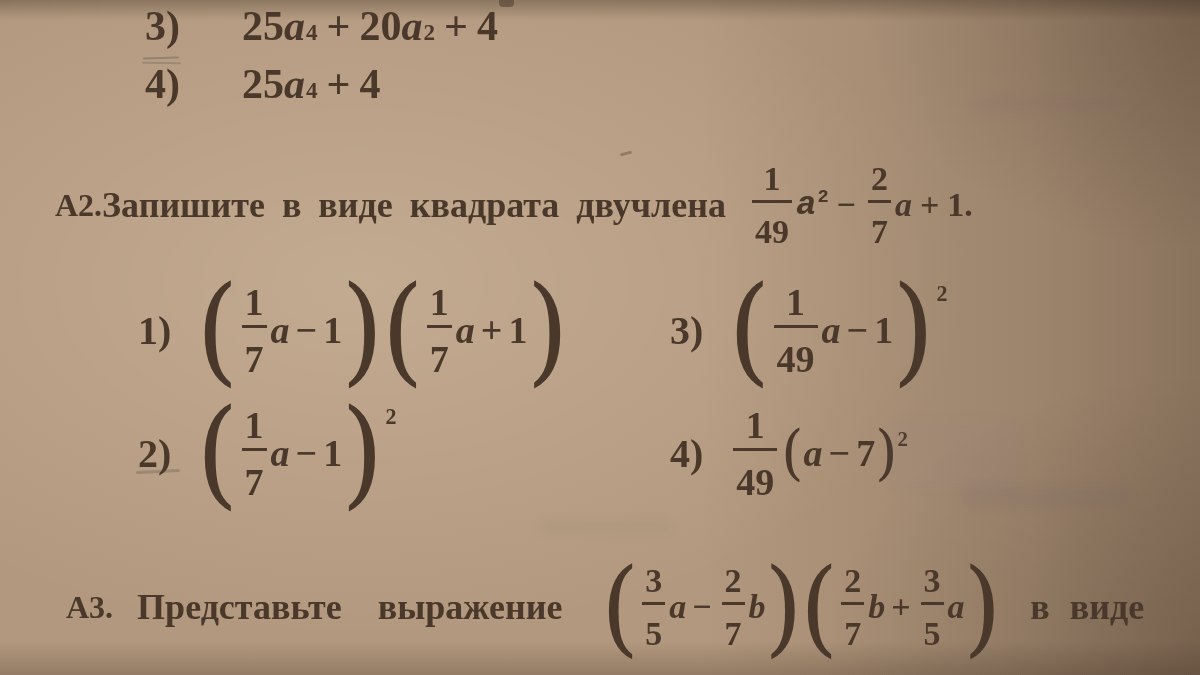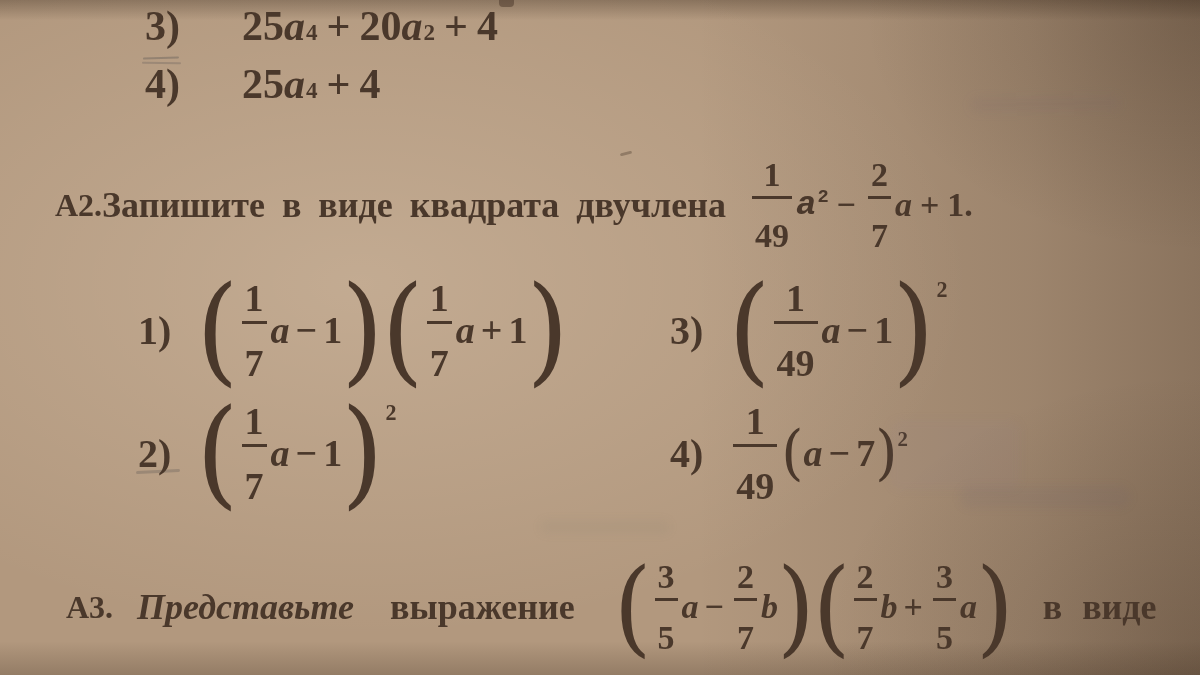--- a/index.html
+++ b/index.html
@@ -27,21 +27,21 @@
   .toprow { font-size:42px; line-height:1.05; }
   .toprow .lbl { margin-right:22px; }
   .expr { display:inline-flex; align-items:baseline;margin-left:40px; }
   .isup { font-size:0.55em; vertical-align:0.62em; margin-left:1px; }
   .plus { margin:0 9px; }
 
   
   .mrow { display:inline-flex; align-items:center; font-weight:700; }
   .frac { display:inline-flex; flex-direction:column; align-items:center; line-height:1; margin:0 4px; }
   .frac .fnum { padding:0 3px 4px; }
-  .frac .fden { border-top:3px solid currentColor; padding:20px 3px 0; }
+  .frac .fden { border-top:3px solid currentColor; padding:12px 3px 0; }
   .var { font-style:italic; }
   .op { margin:0 8px; }
   .op-tight { margin:0 6px; }
   .term { display:inline;font-family:Liberation Mono, monospace; }
 
   
   .bp {
     font-family:"DejaVu Serif",serif; font-weight:400; font-size:2.85em;
     line-height:0.82; display:inline-block; transform:scaleY(1.08);
     margin:0 -1px;
@@ -60,21 +60,21 @@
   #row-a2 .prompt { word-spacing:8px; margin-left:0; }
   #row-a2 .mrow { font-size:34px; margin-left:22px; }
   #opt1 { left:138px; top:268px; height:124px; font-size:38px; }
   #opt3 { left:670px; top:268px; height:124px; font-size:38px; }
   #opt2 { left:138px; top:392px; height:122px; font-size:38px; }
   #opt4 { left:670px; top:392px; height:122px; font-size:38px; }
   .optlbl { margin-right:26px; font-size:40px; }
   #row-a3 { left:66px; top:545px; height:124px; font-size:36px; }
   #row-a3 .mrow { font-size:34px; margin-left:40px; }
   .seclbl { font-size:32px; }
-  #row-a3 .w1 { margin-left:24px;font-style:italic; }
+  #row-a3 .w1 { margin-left:24px; }
   #row-a3 .w2 { margin-left:36px;text-align:center; }
   #row-a3 .t1 { margin-left:30px; }
   #row-a3 .t2 { margin-left:20px;text-align:center; }
 
   
   .pencil { position:absolute; background:rgba(118,108,99,0.55); border-radius:2px; }
   #pencil-3a { left:143px; top:57px;  width:36px; height:2px; transform:rotate(-2deg); }
   #pencil-3b { left:142px; top:62px;  width:39px; height:2px; transform:rotate(1deg); opacity:0.75; }
   #pencil-2  { left:136px; top:470px; width:44px; height:3px; transform:rotate(-3deg); opacity:0.8; }
 

